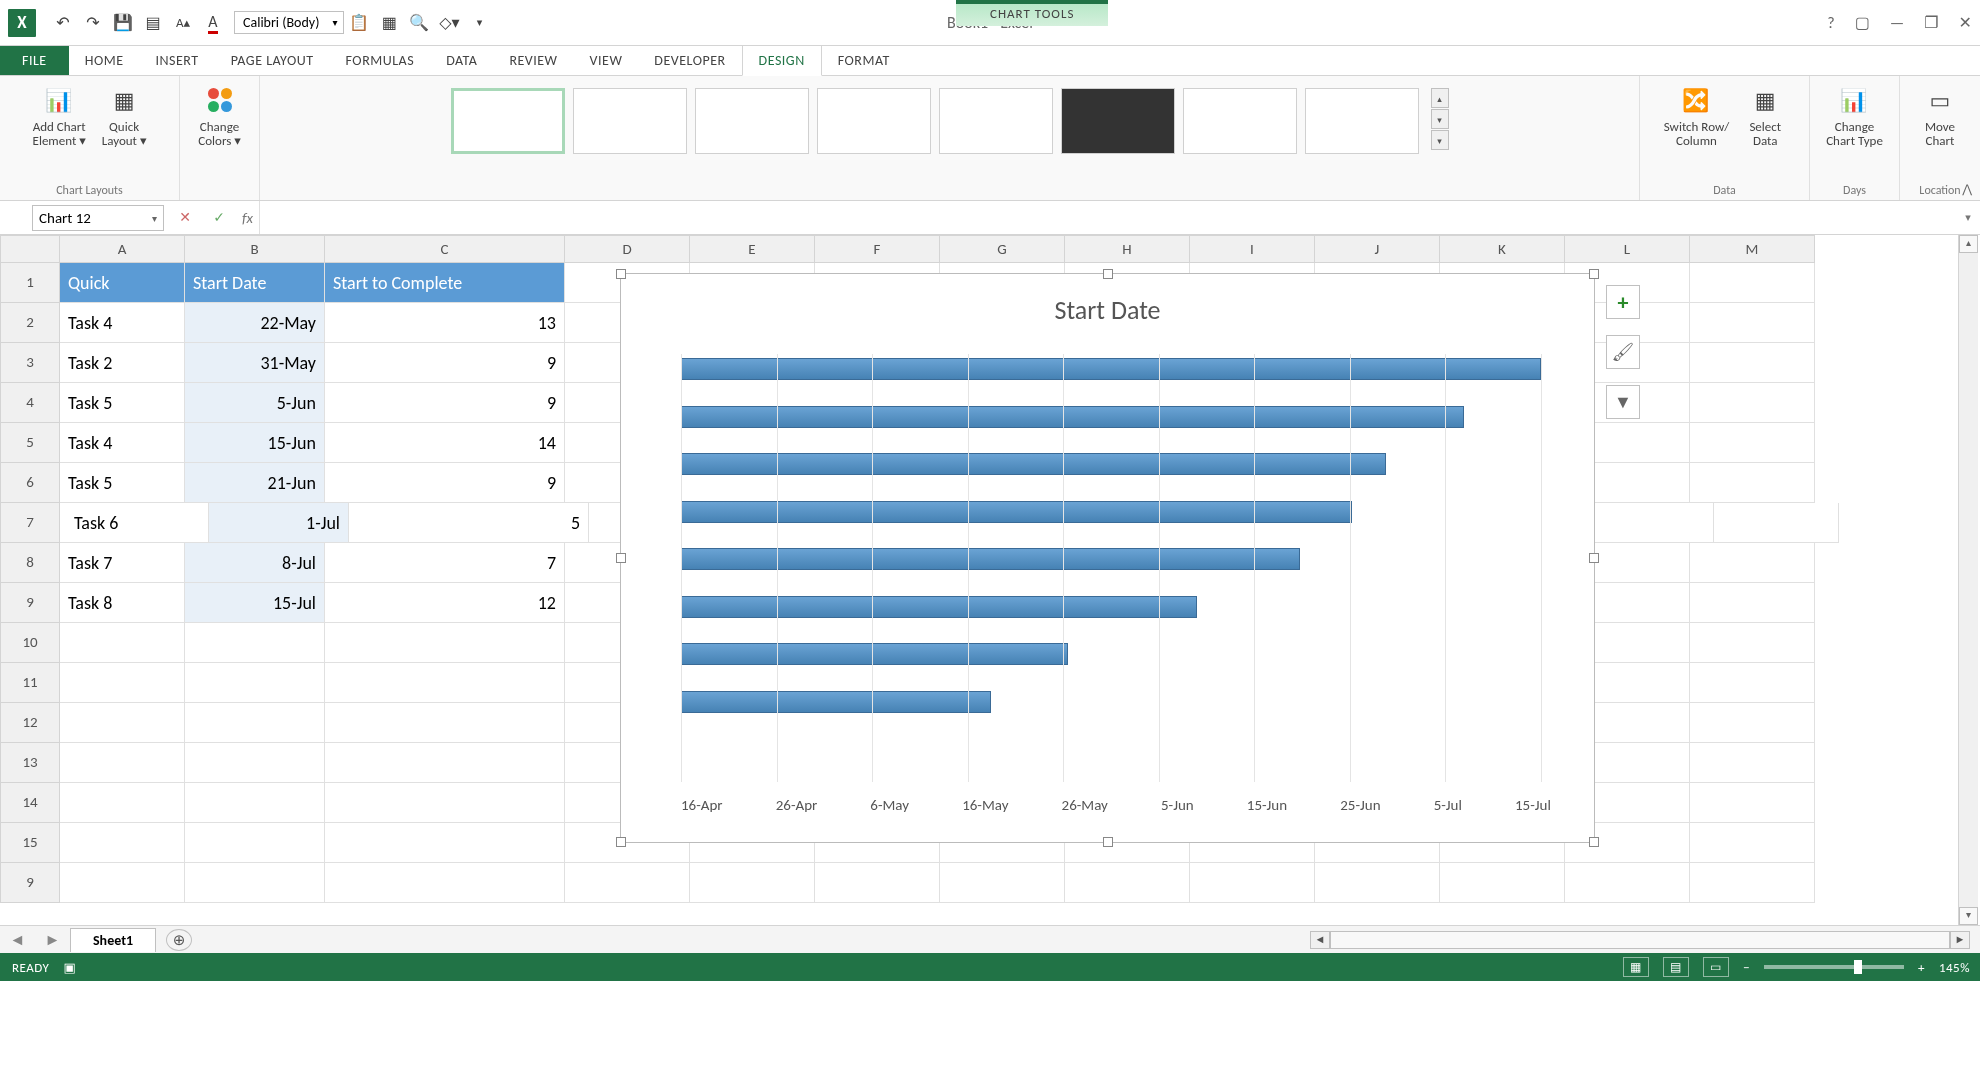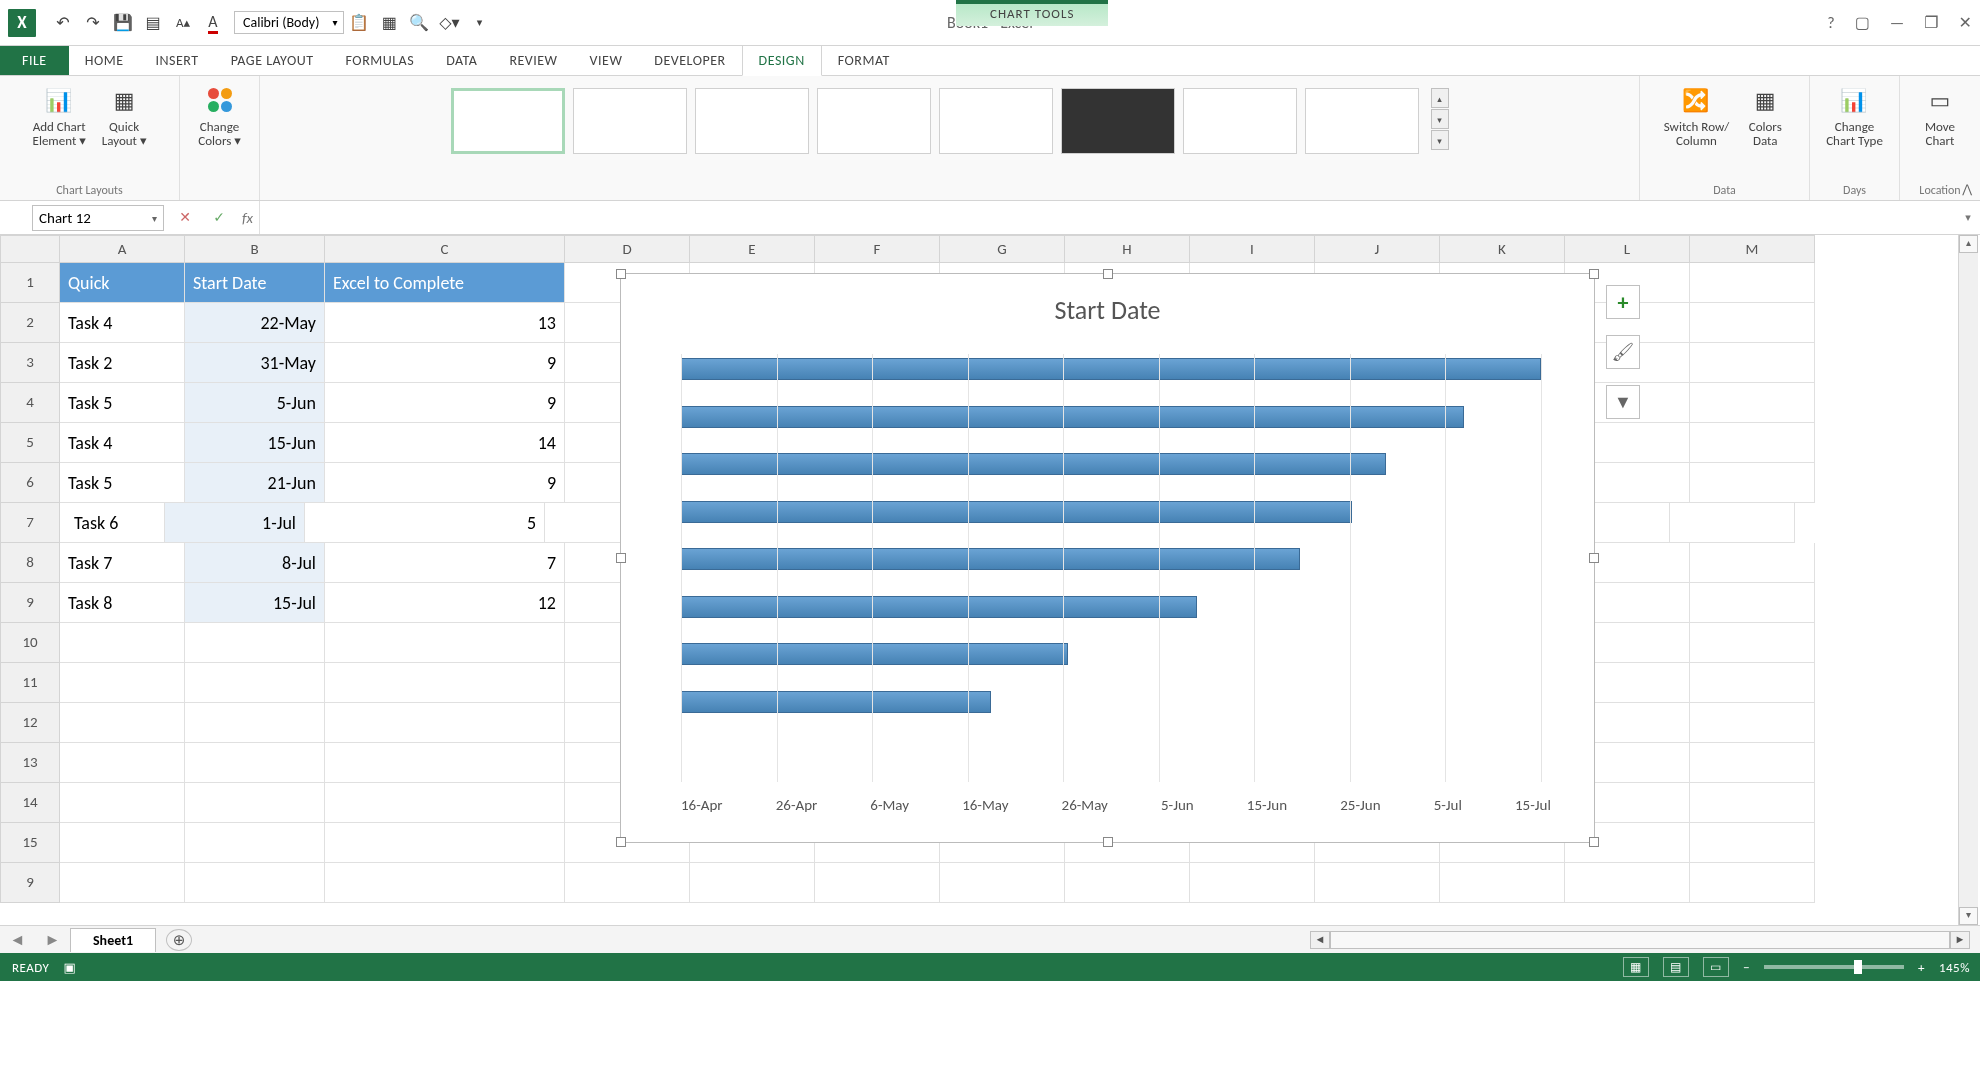--- a/index.html
+++ b/index.html
@@ -183,21 +183,21 @@
   </div>
   <div class="ribbon-group" style="width:170px;">
     <div style="display:flex; gap:4px;">
       <div class="rb-item">
         <div class="ico">🔀</div>
         <span style="white-space:pre-line; text-align:center; line-height:1.1;">Switch Row/
 Column</span>
       </div>
       <div class="rb-item">
         <div class="ico">▦</div>
-        <span style="white-space:pre-line; text-align:center; line-height:1.1;">Colors
+        <span style="white-space:pre-line; text-align:center; line-height:1.1;">Select
 Data</span>
       </div>
     </div>
     <div class="label">Data</div>
   </div>
   <div class="ribbon-group" style="width:90px;">
     <div class="rb-item">
       <div class="ico">📊</div>
       <span style="white-space:pre-line; text-align:center; line-height:1.1;">Change
 Chart Type</span>
@@ -256,21 +256,21 @@
       <div class="rowhead">12</div>
       <div class="rowhead">13</div>
       <div class="rowhead">14</div>
       <div class="rowhead">15</div>
       <div class="rowhead">9</div>
     </div>
   <div class="cells" id="cells">
       <div class="cell-row">
         <div class="cell hdr" style="width: 125px;">Quick</div>
         <div class="cell hdr" style="width: 140px;">Start Date</div>
-        <div class="cell hdr" style="width: 240px;">Excel to Complete</div>
+        <div class="cell hdr" style="width: 240px;">Start to Complete</div>
         <div class="cell" style="width: 125px;"></div>
         <div class="cell" style="width: 125px;"></div>
         <div class="cell" style="width: 125px;"></div>
         <div class="cell" style="width: 125px;"></div>
         <div class="cell" style="width: 125px;"></div>
         <div class="cell" style="width: 125px;"></div>
         <div class="cell" style="width: 125px;"></div>
         <div class="cell" style="width: 125px;"></div>
         <div class="cell" style="width: 125px;"></div>
         <div class="cell" style="width: 125px;"></div>
@@ -344,21 +344,21 @@
         <div class="cell" style="width: 125px;"></div>
         <div class="cell" style="width: 125px;"></div>
         <div class="cell" style="width: 125px;"></div>
         <div class="cell" style="width: 125px;"></div>
         <div class="cell" style="width: 125px;"></div>
         <div class="cell" style="width: 125px;"></div>
         <div class="cell" style="width: 125px;"></div>
         <div class="cell" style="width: 125px;"></div>
       </div>
       <div class="cell-row">
-        <div class="cell" style="width: 105px; padding-left: 14px;">Task 6</div>
+        <div class="cell" style="width: 149px; padding-left: 14px;">Task 6</div>
         <div class="cell sel rt" style="width: 140px;">1-Jul</div>
         <div class="cell rt" style="width: 240px;">5</div>
         <div class="cell" style="width: 125px;"></div>
         <div class="cell" style="width: 125px;"></div>
         <div class="cell" style="width: 125px;"></div>
         <div class="cell" style="width: 125px;"></div>
         <div class="cell" style="width: 125px;"></div>
         <div class="cell" style="width: 125px;"></div>
         <div class="cell" style="width: 125px;"></div>
         <div class="cell" style="width: 125px;"></div>

